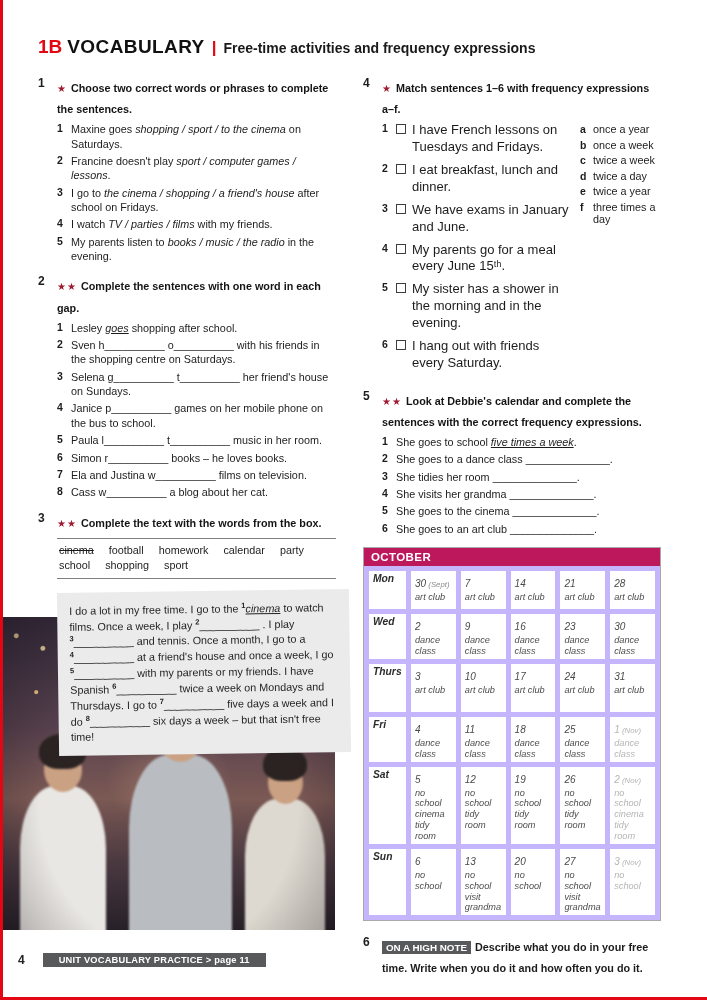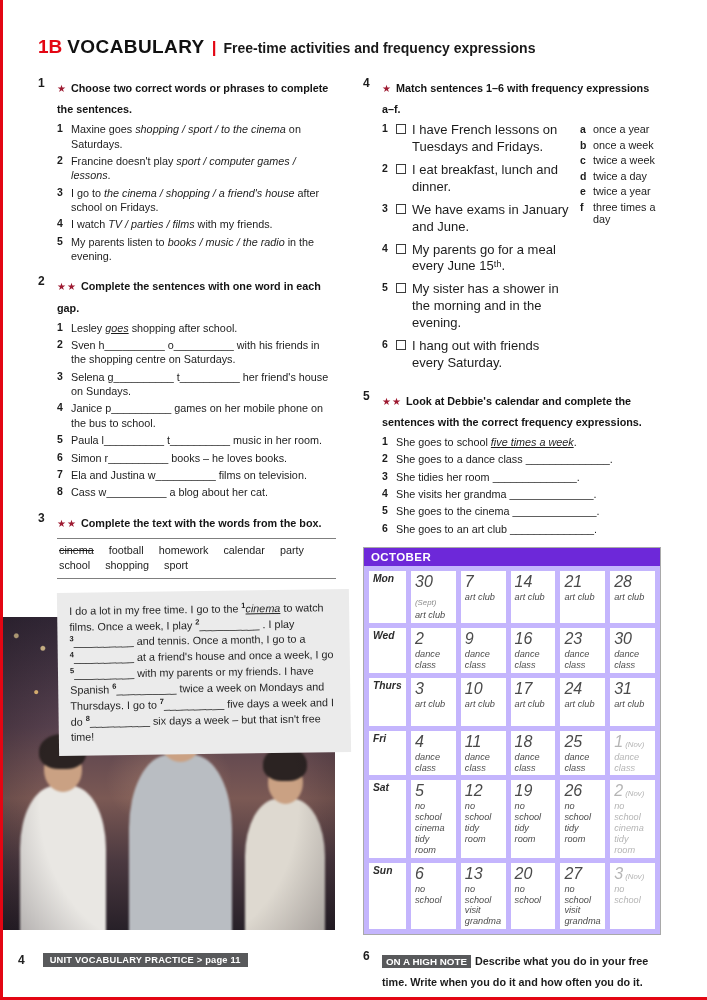--- a/index.html
+++ b/index.html
@@ -49,26 +49,26 @@
   .m-item{display:flex;margin-bottom:6px;}
   .checkbox{width:8px;height:8px;border:1px solid #3c3c3c;margin:2px 6px 0 0;flex-shrink:0;background:#fff;}
   .m-text{font-size:13px;line-height:1.3;}
   .m-options{flex:1;list-style:none;margin:1px 0 0;padding:0 0 0 6px;}
   .opt{display:flex;margin-bottom:3.5px;}
   .opt-letter{width:13px;font-weight:bold;font-size:10.5px;flex-shrink:0;}
   .opt-text{font-size:10.8px;}
 
   
   .calendar{margin-top:6px;border:1px solid #a9a9a9;}
-  .calendar-title{background:#6d28d9;color:#fff;font-weight:bold;font-size:11.5px;
+  .calendar-title{background:#be185d;color:#fff;font-weight:bold;font-size:11.5px;
                   padding:3px 7px;letter-spacing:.4px;}
   .cal-table{border-collapse:collapse;width:100%;table-layout:fixed;}
   .cal-table td{border:5px solid #c4b5fd;vertical-align:top;padding:2px 4px;font-style:italic;}
   .cal-day{font-weight:bold;font-size:10.3px;color:#2c2c2c;padding-top:5px;}
-  .cal-date{font-size:16px;color:#4a4a4a;}
+  .cal-date{font-size:10px;color:#4a4a4a;}
   .cal-note{font-size:7.8px;color:#8d8d8d;}
   .cal-activity{font-size:9.2px;color:#4c4c4c;line-height:1.18;white-space:pre-line;margin-top:1px;}
   .faded .cal-date,.faded .cal-note,.faded .cal-activity{color:#b5b5b5;}
   .cal-table tr:nth-child(1) td{height:34px;}
   .cal-table tr:nth-child(2) td{height:34px;}
   .cal-table tr:nth-child(3) td{height:44px;}
   .cal-table tr:nth-child(4) td{height:34px;}
   .cal-table tr:nth-child(5) td{height:44px;}
   .cal-table tr:nth-child(6) td{height:62px;}
   .cal-table tr:nth-child(7) td{height:54px;}
@@ -110,21 +110,21 @@
   .p2{left:38%;bottom:-6%;width:31%;height:62%;background:#b9bdc2;border-radius:38% 38% 8px 8px;}
   .p2::before{top:-19%;left:30%;width:40%;height:23%;}
   .p2::after{top:-27%;left:26%;width:48%;height:18%;}
   .p3{left:73%;bottom:-4%;width:24%;height:46%;background:#ded9d0;border-radius:40% 40% 8px 8px;}
   .p3::before{top:-26%;left:28%;width:44%;height:30%;}
   .p3::after{top:-36%;left:22%;width:56%;height:24%;}
 
   
   .footer{position:absolute;left:18px;top:953px;display:flex;align-items:center;gap:18px;z-index:3;}
   .page-num{font-weight:bold;font-size:12px;color:#222;}
-  .footer-badge{background:#58595b;color:#fff;font-weight:bold;font-size:9.3px;padding:2px 7px;letter-spacing:.2px;}
+  .footer-badge{background:#58595b;color:#fff;font-weight:bold;font-size:9.3px;padding:2px 16px;letter-spacing:.2px;}
 </style>
 </head>
 <body>
 
 <div class="page">
   <div class="red-left"></div>
   <div class="red-bottom"></div>
 
   <header class="page-header">
     <span class="unit">1B</span>

